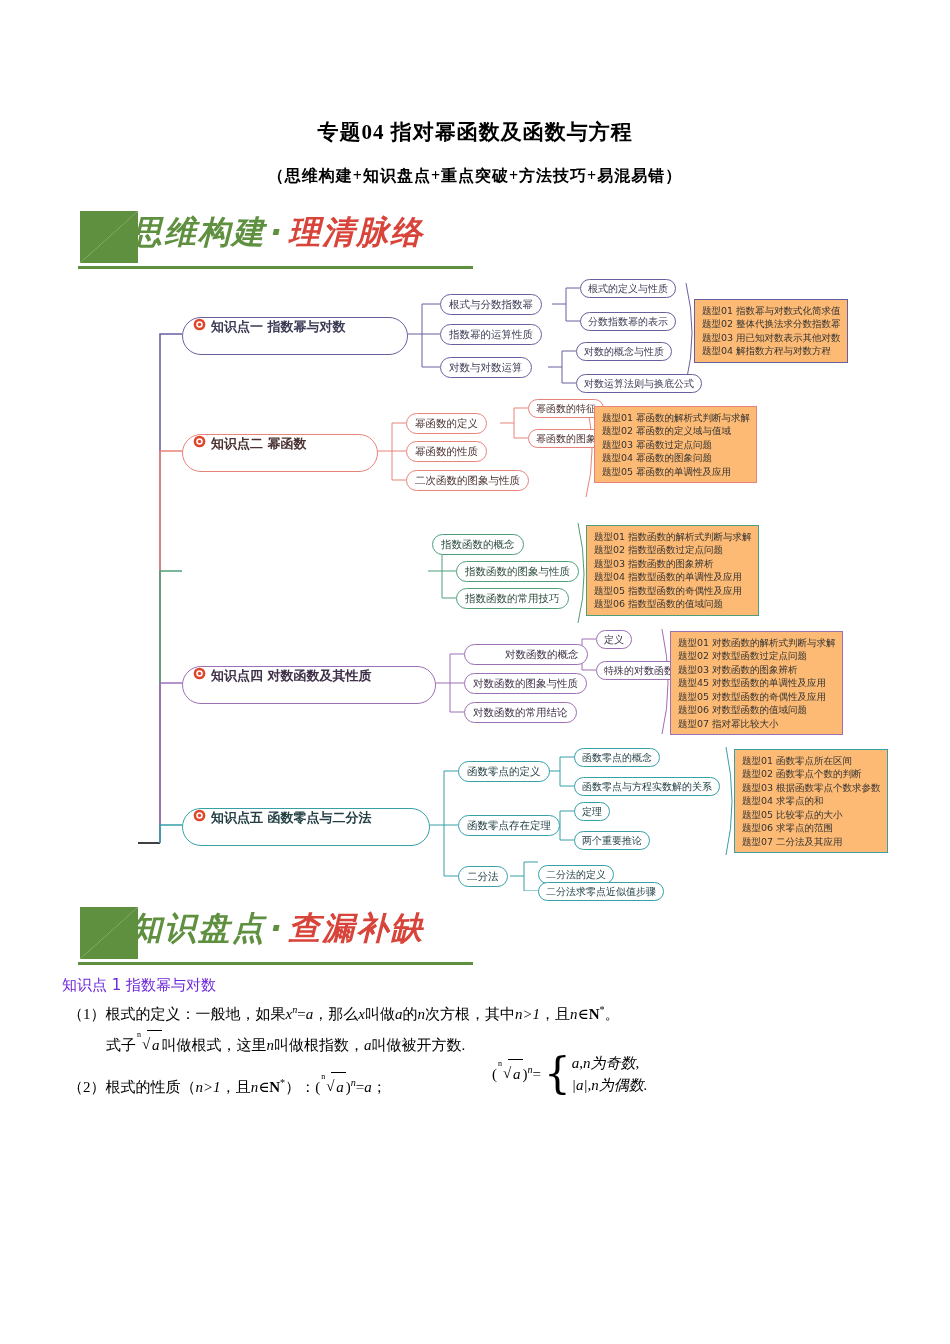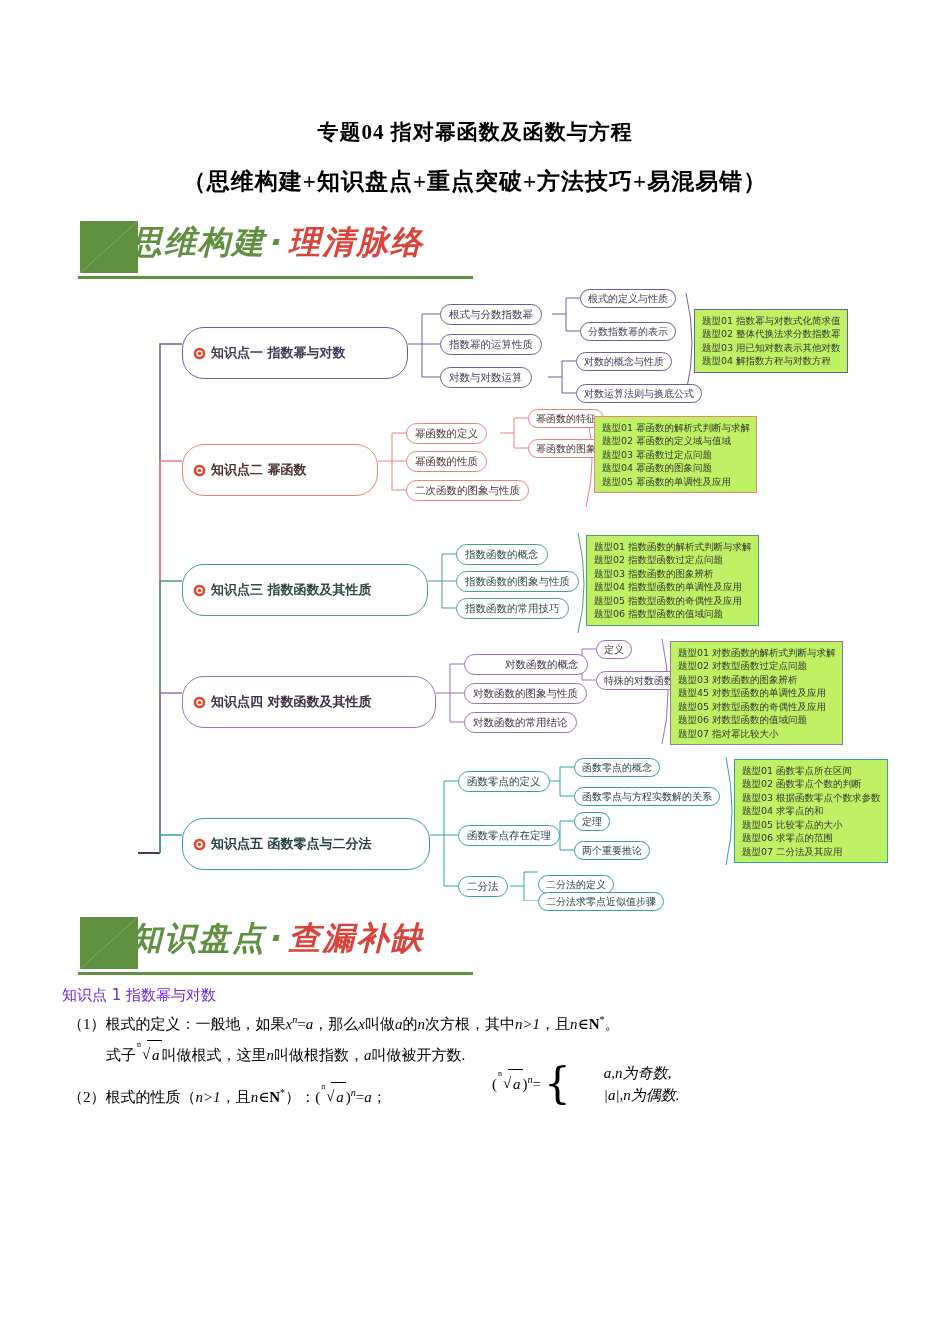--- a/index.html
+++ b/index.html
@@ -20,21 +20,21 @@
   
   .doc-title {
     text-align: center;
     font-size: 21px;
     font-weight: bold;
     letter-spacing: 1px;
     margin-top: 118px;
   }
   .doc-subtitle {
     text-align: center;
-    font-size: 23px;
+    font-size: 16px;
     font-weight: bold;
     letter-spacing: 1px;
     margin-top: 20px;
   }
 
   
   .banner {
     position: relative;
     height: 62px;
     margin-top: 20px;
@@ -102,26 +102,25 @@
     line-height: 1.35;
     box-sizing: border-box;
   }
 
   .kp-node {
     position: absolute;
     border: 1.6px solid #888;
     border-radius: 22px;
     background: #fff;
     display: flex;
-    align-items: center;
     padding-left: 10px;
     box-sizing: border-box;
     font-size: 13px;
     font-weight: bold;
-    height: 52px;
+    height: 38px;
     white-space: nowrap;
   }
   .kp-node .gear {
     width: 13px;
     height: 13px;
     margin-right: 5px;
     flex: 0 0 auto;
   }
 
   .sub-node {
@@ -152,21 +151,21 @@
     font-size: 10px;
     height: 19px;
     padding: 0 7px;
     white-space: nowrap;
     color: #2b2b2b;
   }
 
   .topic-box {
     position: absolute;
     border: 1px solid #999;
-    background: #bef264;
+    background: #fdba74;
     box-sizing: border-box;
     padding: 4px 6px 4px 7px;
     font-size: 9.5px;
     line-height: 1.42;
     color: #333;
     white-space: nowrap;
   }
   .topic-box .t-line { display: block; }
 
   
@@ -239,21 +238,21 @@
     display: flex;
     align-items: center;
     font-size: 15px;
   }
   .brace {
     font-size: 42px;
     line-height: 0.82;
     font-family: "DejaVu Serif", serif;
     margin: 0 1px 0 3px;
   }
-  .pw-lines { display: inline-block; line-height: 1.5; margin-left: 32px; }
+  .pw-lines { display: inline-block; line-height: 1.5; }
 </style>
 </head>
 <body>
 
 <div class="doc-title">专题04 指对幂函数及函数与方程</div>
 <div class="doc-subtitle">（思维构建+知识盘点+重点突破+方法技巧+易混易错）</div>
 
 <div class="banner">
   <svg class="bowtie" viewBox="0 0 62 56">
     <polygon points="2,2 60,2 2,54" fill="#5f9040"></polygon>
@@ -353,29 +352,21 @@
   <div class="leaf-node c2 c2t" style="left:528px; top:128px;">幂函数的特征</div>
   <div class="leaf-node c2 c2t" style="left:528px; top:158px;">幂函数的图象</div>
   <div class="topic-box c2" style="left:594px; top:135px;">
     <span class="t-line">题型01 幂函数的解析式判断与求解</span>
     <span class="t-line">题型02 幂函数的定义域与值域</span>
     <span class="t-line">题型03 幂函数过定点问题</span>
     <span class="t-line">题型04 幂函数的图象问题</span>
     <span class="t-line">题型05 幂函数的单调性及应用</span>
   </div>
 
-  <div class="kp-node c3 c3t" style="left:182px; top:283px; width:246px;">
-    <svg class="gear" viewBox="0 0 20 20">
-      <circle cx="10" cy="10" r="9" fill="#e0452c"></circle>
-      <circle cx="10" cy="10" r="5" fill="#fff"></circle>
-      <circle cx="10" cy="10" r="2.6" fill="#e0452c"></circle>
-    </svg>
-    <span>知识点三 指数函数及其性质</span>
-  </div>
-  <div class="sub-node c3 c3t" style="left:456px; top:263px;">指数函数的概念</div>
+  <div class="sub-node c3 c3t" style="left:432px; top:263px;">指数函数的概念</div>
   <div class="sub-node c3 c3t" style="left:456px; top:290px;">指数函数的图象与性质</div>
   <div class="sub-node c3 c3t" style="left:456px; top:317px;">指数函数的常用技巧</div>
   <div class="topic-box c3" style="left:586px; top:254px;">
     <span class="t-line">题型01 指数函数的解析式判断与求解</span>
     <span class="t-line">题型02 指数型函数过定点问题</span>
     <span class="t-line">题型03 指数函数的图象辨析</span>
     <span class="t-line">题型04 指数型函数的单调性及应用</span>
     <span class="t-line">题型05 指数型函数的奇偶性及应用</span>
     <span class="t-line">题型06 指数型函数的值域问题</span>
   </div>

